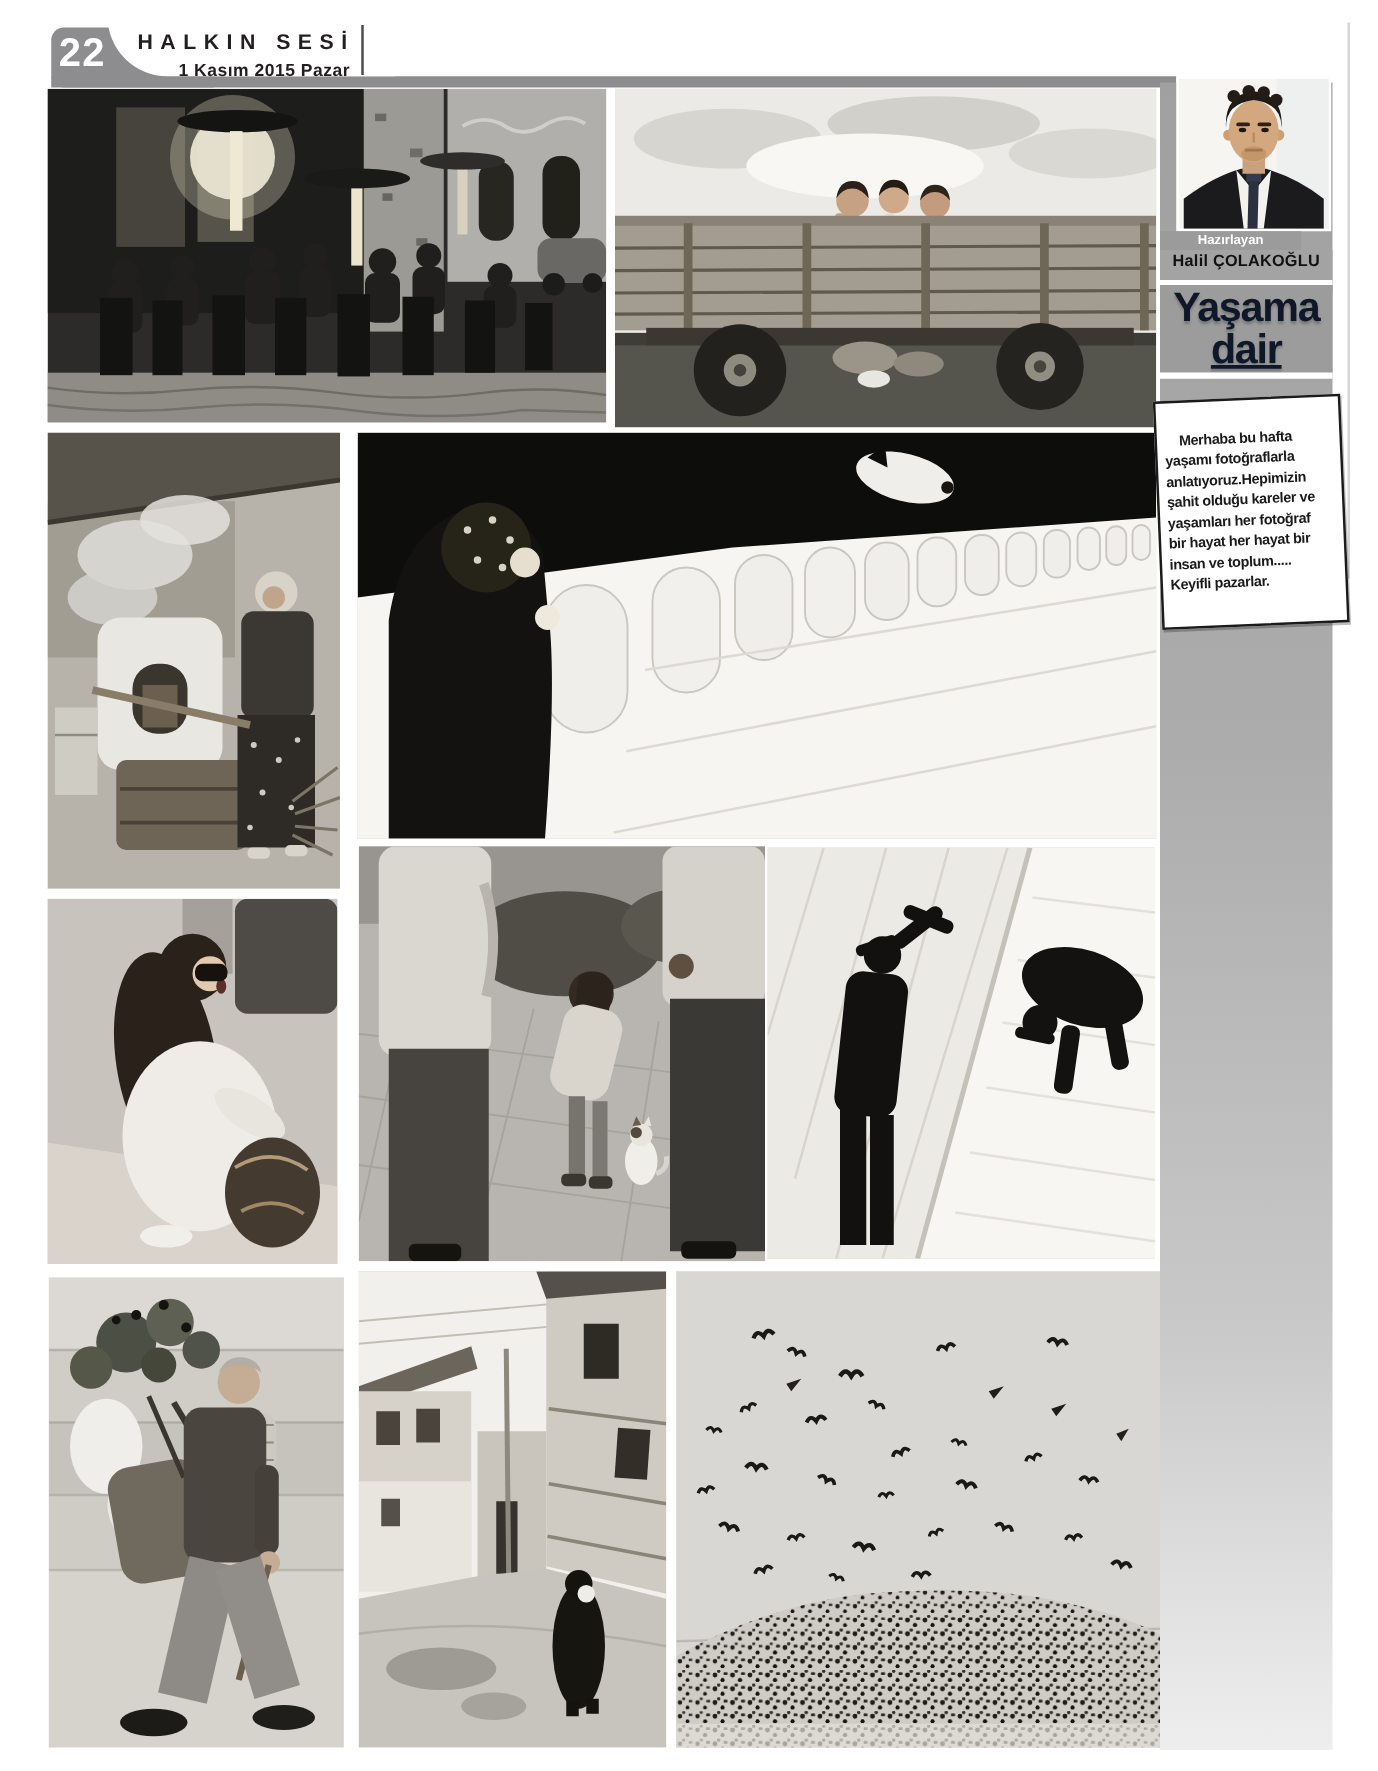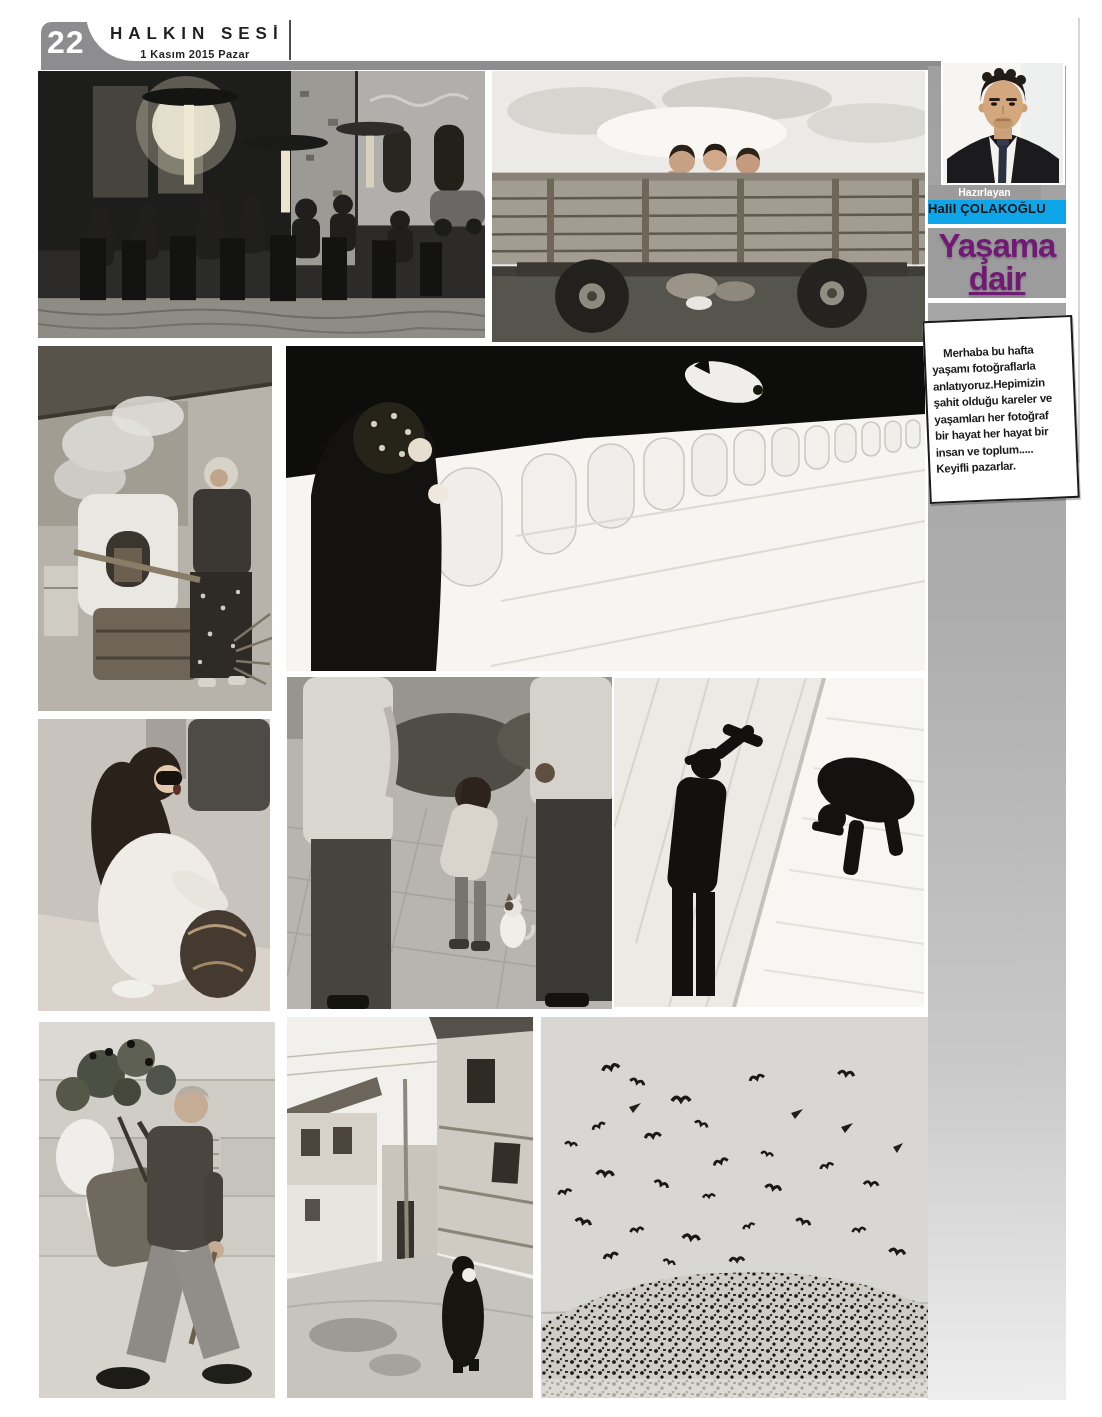--- a/index.html
+++ b/index.html
@@ -4,39 +4,39 @@
 <style>
   html,body{margin:0;padding:0;background:#ffffff;}
   #page{position:relative;width:1102px;height:1417px;background:#ffffff;overflow:hidden;
         font-family:"Liberation Sans","DejaVu Sans",sans-serif;}
   .abs{position:absolute;}
   
   #header-strip{left:41px;top:61px;width:900px;height:9px;background:#8d8d8f;}
   #header-tab{left:41px;top:22px;width:130px;height:48px;background:#8d8d8f;border-radius:10px 0 0 10px;}
   #page-number{left:47px;top:24px;font-size:32px;font-weight:bold;color:#ffffff;letter-spacing:1px;}
   #masthead-box{left:86px;top:6px;width:230px;height:55px;background:#ffffff;border-bottom-left-radius:48px;}
-  #masthead-text{left:110px;top:24px;width:170px;text-align:center;}
+  #masthead-text{left:110px;top:24px;width:170px;text-align:right;}
   #masthead-title{font-size:17px;font-weight:bold;color:#231f20;letter-spacing:6px;white-space:nowrap;}
-  #masthead-date{font-size:11px;font-weight:bold;color:#231f20;margin-top:4px;letter-spacing:.4px;}
+  #masthead-date{font-size:14px;font-weight:bold;color:#231f20;margin-top:4px;letter-spacing:.4px;}
   #masthead-divider{left:289px;top:20px;width:2px;height:40px;background:#4d4d4f;}
   #page-edge-line{left:1078px;top:18px;width:2px;height:445px;background:#d6d6d6;}
   
   .photo{position:absolute;overflow:hidden;background:#dcdad6;}
   .photo svg{display:block;width:100%;height:100%;}
   
   #gradient-strip{left:928px;top:66px;width:138px;height:1334px;
      background:linear-gradient(180deg,#a0a0a0 0%,#acacac 40%,#c9c9c9 75%,#eeeeee 100%);}
   #portrait-frame{left:941px;top:61px;width:124px;height:124px;background:#ffffff;padding:2px;box-sizing:border-box;}
   #hazirlayan-bar{left:928px;top:185px;width:113px;height:15px;background:#9b9b9b;
      color:#ffffff;font-size:10.5px;font-weight:bold;text-align:center;line-height:15px;}
-  #halil-bar{left:928px;top:200px;width:138px;height:34px;background:#0ea5e9;
-     color:#111111;font-size:13px;font-weight:bold;line-height:18px;letter-spacing:.2px;}
+  #halil-bar{left:928px;top:200px;width:138px;height:34px;background:#a3a3a3;
+     color:#111111;font-size:13px;font-weight:bold;text-align:center;line-height:18px;letter-spacing:.2px;}
   #gap-band-1{left:928px;top:224px;width:138px;height:4px;background:#ffffff;}
   #yasama-box{left:928px;top:228px;width:138px;height:70px;background:#9c9c9c;text-align:center;
-     color:#701a75;font-weight:bold;text-shadow:0 2px 2px rgba(60,60,60,.35);}
+     color:#0f172a;font-weight:bold;text-shadow:0 2px 2px rgba(60,60,60,.35);}
   #yasama-box .l1{display:block;font-size:33px;line-height:34px;letter-spacing:-1px;margin-top:1px;}
   #yasama-box .l2{display:block;font-size:33px;line-height:32px;letter-spacing:-1px;text-decoration:underline;}
   #gap-band-2{left:928px;top:298px;width:138px;height:5px;background:#ffffff;}
   #intro-box{left:926px;top:318px;width:150px;background:#ffffff;border:2px solid #1b1b1b;
      box-sizing:border-box;padding:6px 4px 8px 6px;transform:rotate(-2.4deg);transform-origin:50% 50%;
      font-size:11.5px;line-height:16.5px;font-weight:bold;color:#1a1a1a;letter-spacing:-0.3px;
      white-space:pre;overflow:hidden;box-shadow:1px 2px 0 rgba(0,0,0,.25);}
 </style>
 </head>
 <body>

